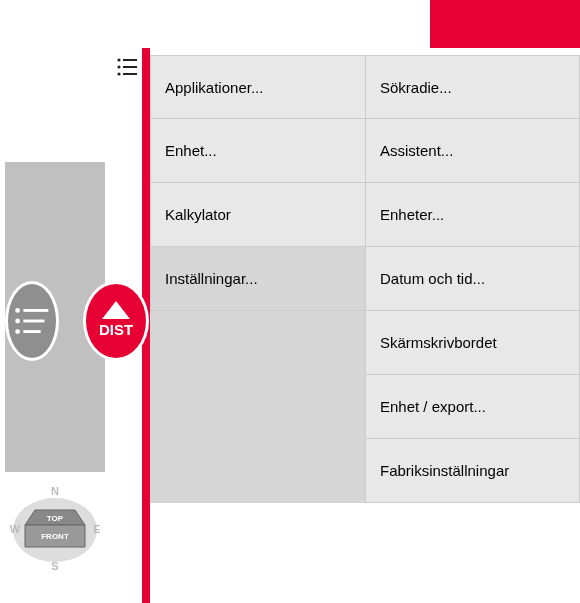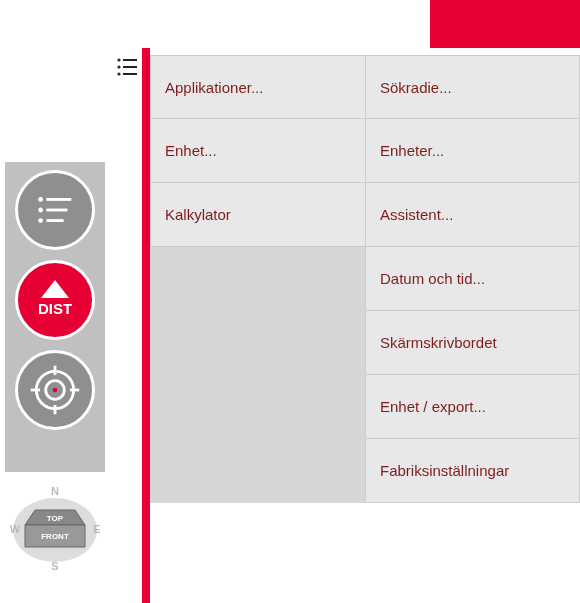--- a/index.html
+++ b/index.html
@@ -28,24 +28,24 @@
     background: #e60033;
   }
   .sidebar {
     position: absolute;
     left: 5px;
     top: 162px;
     width: 100px;
     height: 310px;
     background: #c0c0c0;
     display: flex;
-    flex-direction: column;
+    flex-direction: row;
     align-items: center;
     padding-top: 8px;
-    gap: 10px;
+    gap: 24px;
   }
   .sidebar-btn {
     width: 80px;
     height: 80px;
     border-radius: 50%;
     display: flex;
     align-items: center;
     justify-content: center;
     cursor: pointer;
   }
@@ -75,21 +75,21 @@
     width: 430px;
     display: flex;
   }
   .col { width: 50%; display: flex; flex-direction: column; }
   .menu-item {
     height: 64px;
     padding: 0 14px;
     display: flex;
     align-items: center;
     font-size: 15px;
-    color: #7f1d1d;
+    color: #000000;
     background: #e8e8e8;
     border: 1px solid #ccc;
     cursor: pointer;
     text-align: center;
   }
   .menu-item.selected { background: #d6d6d6; }
   .col-left .menu-item { border-right: none; }
   .col-left .menu-item + .menu-item,
   .col-right .menu-item + .menu-item { border-top: none; }
   .spacer { flex: 1; background: #d6d6d6; border: 1px solid transparent; }
@@ -161,33 +161,36 @@
   <div class="col col-left">
     <div class="menu-item">
         <span>Applikationer...</span>
       </div>
     <div class="menu-item">
         <span>Enhet...</span>
       </div>
     <div class="menu-item">
         <span>Kalkylator</span>
       </div>
+    <div class="menu-item selected">
+        <span>Inställningar...</span>
+      </div>
     <div class="spacer"></div>
   </div>
   <div class="col col-right">
     <div class="menu-item">
         <span>Sökradie...</span>
       </div>
     <div class="menu-item">
+        <span>Assistent...</span>
+      </div>
+    <div class="menu-item">
         <span>Enheter...</span>
       </div>
     <div class="menu-item">
-        <span>Assistent...</span>
-      </div>
-    <div class="menu-item">
         <span>Datum och tid...</span>
       </div>
     <div class="menu-item">
         <span>Skärmskrivbordet</span>
       </div>
     <div class="menu-item">
         <span>Enhet / export...</span>
       </div>
     <div class="menu-item">
         <span>Fabriksinställningar</span>

